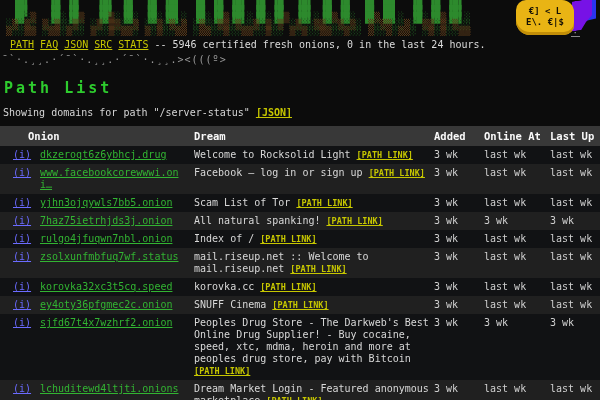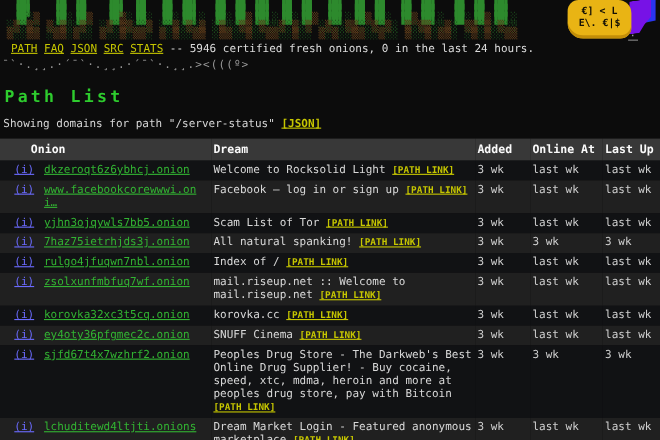--- a/index.html
+++ b/index.html
@@ -123,21 +123,21 @@
       <th colspan="2" class="h-onion">Onion</th>
       <th>Dream</th>
       <th>Added</th>
       <th>Online At</th>
       <th>Last Up</th>
     </tr>
   </thead>
   <tbody id="rows">
       <tr class="odd">
         <td class="c-info"><a>(i)</a></td>
-        <td class="c-onion"><a>dkzeroqt6z6ybhcj.onion</a></td>
+        <td class="c-onion"><a>dkzeroqt6z6ybhcj.drug</a></td>
         <td class="c-title"><span>Welcome to Rocksolid Light </span><a class="pathlink">[PATH LINK]</a></td>
         <td class="c-num">3 wk</td>
         <td class="c-num">last wk</td>
         <td class="c-num">last wk</td>
       </tr>
       <tr class="even">
         <td class="c-info"><a>(i)</a></td>
         <td class="c-onion"><a>www.facebookcorewwwi.oni…</a></td>
         <td class="c-title"><span>Facebook – log in or sign up </span><a class="pathlink">[PATH LINK]</a></td>
         <td class="c-num">3 wk</td>
@@ -163,29 +163,29 @@
       <tr class="odd">
         <td class="c-info"><a>(i)</a></td>
         <td class="c-onion"><a>rulgo4jfuqwn7nbl.onion</a></td>
         <td class="c-title"><span>Index of / </span><a class="pathlink">[PATH LINK]</a></td>
         <td class="c-num">3 wk</td>
         <td class="c-num">last wk</td>
         <td class="c-num">last wk</td>
       </tr>
       <tr class="even">
         <td class="c-info"><a>(i)</a></td>
-        <td class="c-onion"><a>zsolxunfmbfuq7wf.onion</a></td>
+        <td class="c-onion"><a>zsolxunfmbfuq7wf.status</a></td>
         <td class="c-title"><span>mail.riseup.net :: Welcome to mail.riseup.net </span><a class="pathlink">[PATH LINK]</a></td>
         <td class="c-num">3 wk</td>
         <td class="c-num">last wk</td>
         <td class="c-num">last wk</td>
       </tr>
       <tr class="odd">
         <td class="c-info"><a>(i)</a></td>
-        <td class="c-onion"><a>korovka32xc3t5cq.onion</a></td>
+        <td class="c-onion"><a>korovka32xc3t5cq.speed</a></td>
         <td class="c-title"><span>korovka.cc </span><a class="pathlink">[PATH LINK]</a></td>
         <td class="c-num">3 wk</td>
         <td class="c-num">last wk</td>
         <td class="c-num">last wk</td>
       </tr>
       <tr class="even">
         <td class="c-info"><a>(i)</a></td>
         <td class="c-onion"><a>ey4oty36pfgmec2c.onion</a></td>
         <td class="c-title"><span>SNUFF Cinema </span><a class="pathlink">[PATH LINK]</a></td>
         <td class="c-num">3 wk</td>

